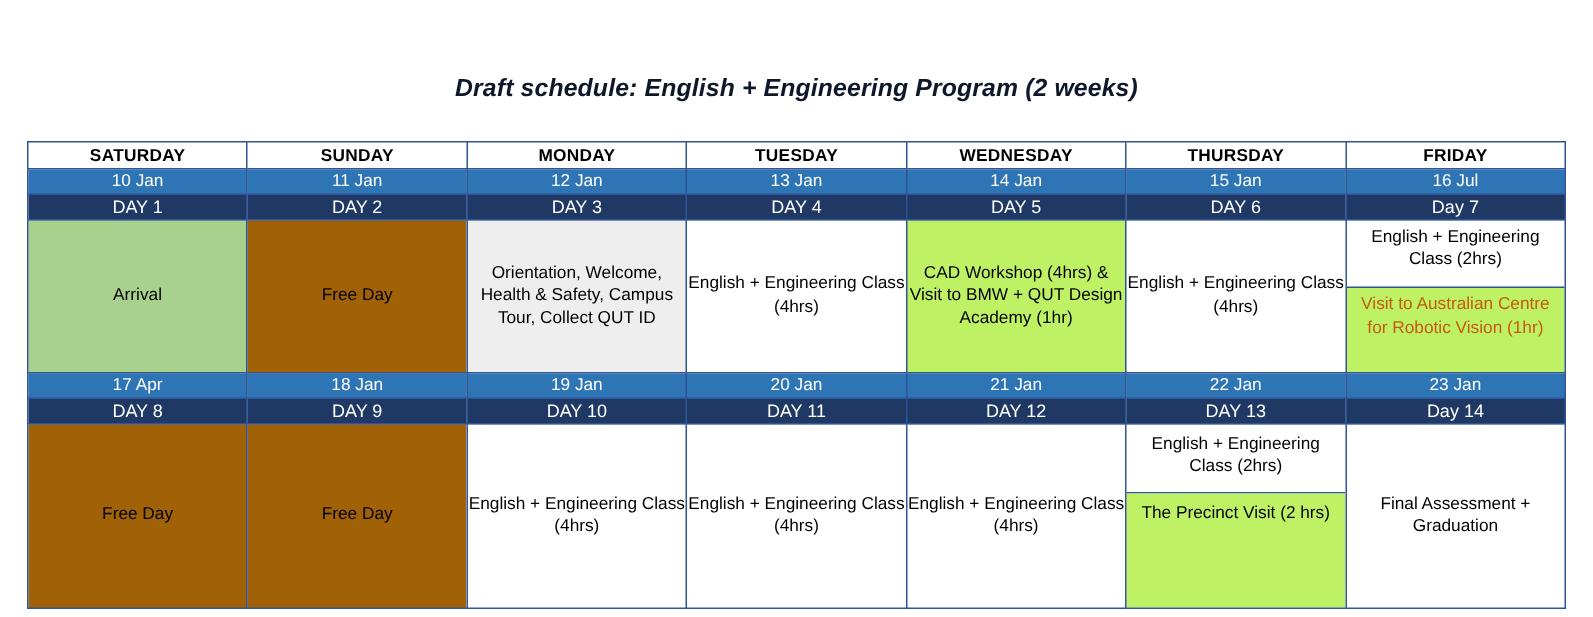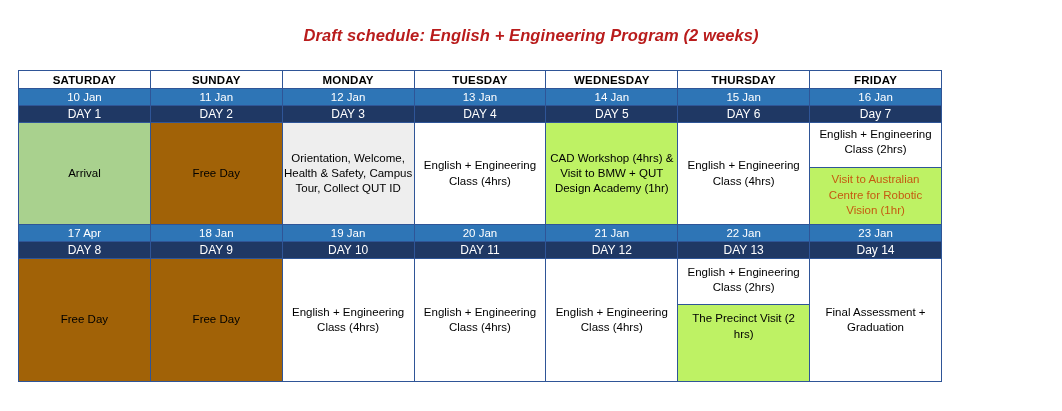--- a/index.html
+++ b/index.html
@@ -17,29 +17,30 @@
   .page {
     position: relative;
     width: 1062px;
     height: 411px;
   }
   .title {
     text-align: center;
     font-size: 16.5px;
     font-weight: bold;
     font-style: italic;
-    color: #b91c1c;
-    padding-top: 26px;
+    color: #0f172a;
+    padding-top: 38px;
     letter-spacing: 0.1px;
+    margin-top: 12px;
   }
   table.schedule {
     border-collapse: collapse;
     table-layout: fixed;
     margin: 25px 4px 0 18px;
-    width: 924px;
+    width: 1026px;
     font-size: 11.5px;
   }
   table.schedule td, table.schedule th {
     border: 1px solid #2f5597;
     padding: 0;
     vertical-align: middle;
     text-align: center;
   }
   .hdr-day {
     background: #ffffff;
@@ -111,21 +112,21 @@
     </thead>
     <tbody>
 
       <tr class="row-date">
         <td>10 Jan</td>
         <td>11 Jan</td>
         <td>12 Jan</td>
         <td>13 Jan</td>
         <td>14 Jan</td>
         <td>15 Jan</td>
-        <td>16 Jan</td>
+        <td>16 Jul</td>
       </tr>
 
       <tr class="row-daynum">
         <td>DAY 1</td>
         <td>DAY 2</td>
         <td>DAY 3</td>
         <td>DAY 4</td>
         <td>DAY 5</td>
         <td>DAY 6</td>
         <td>Day 7</td>

